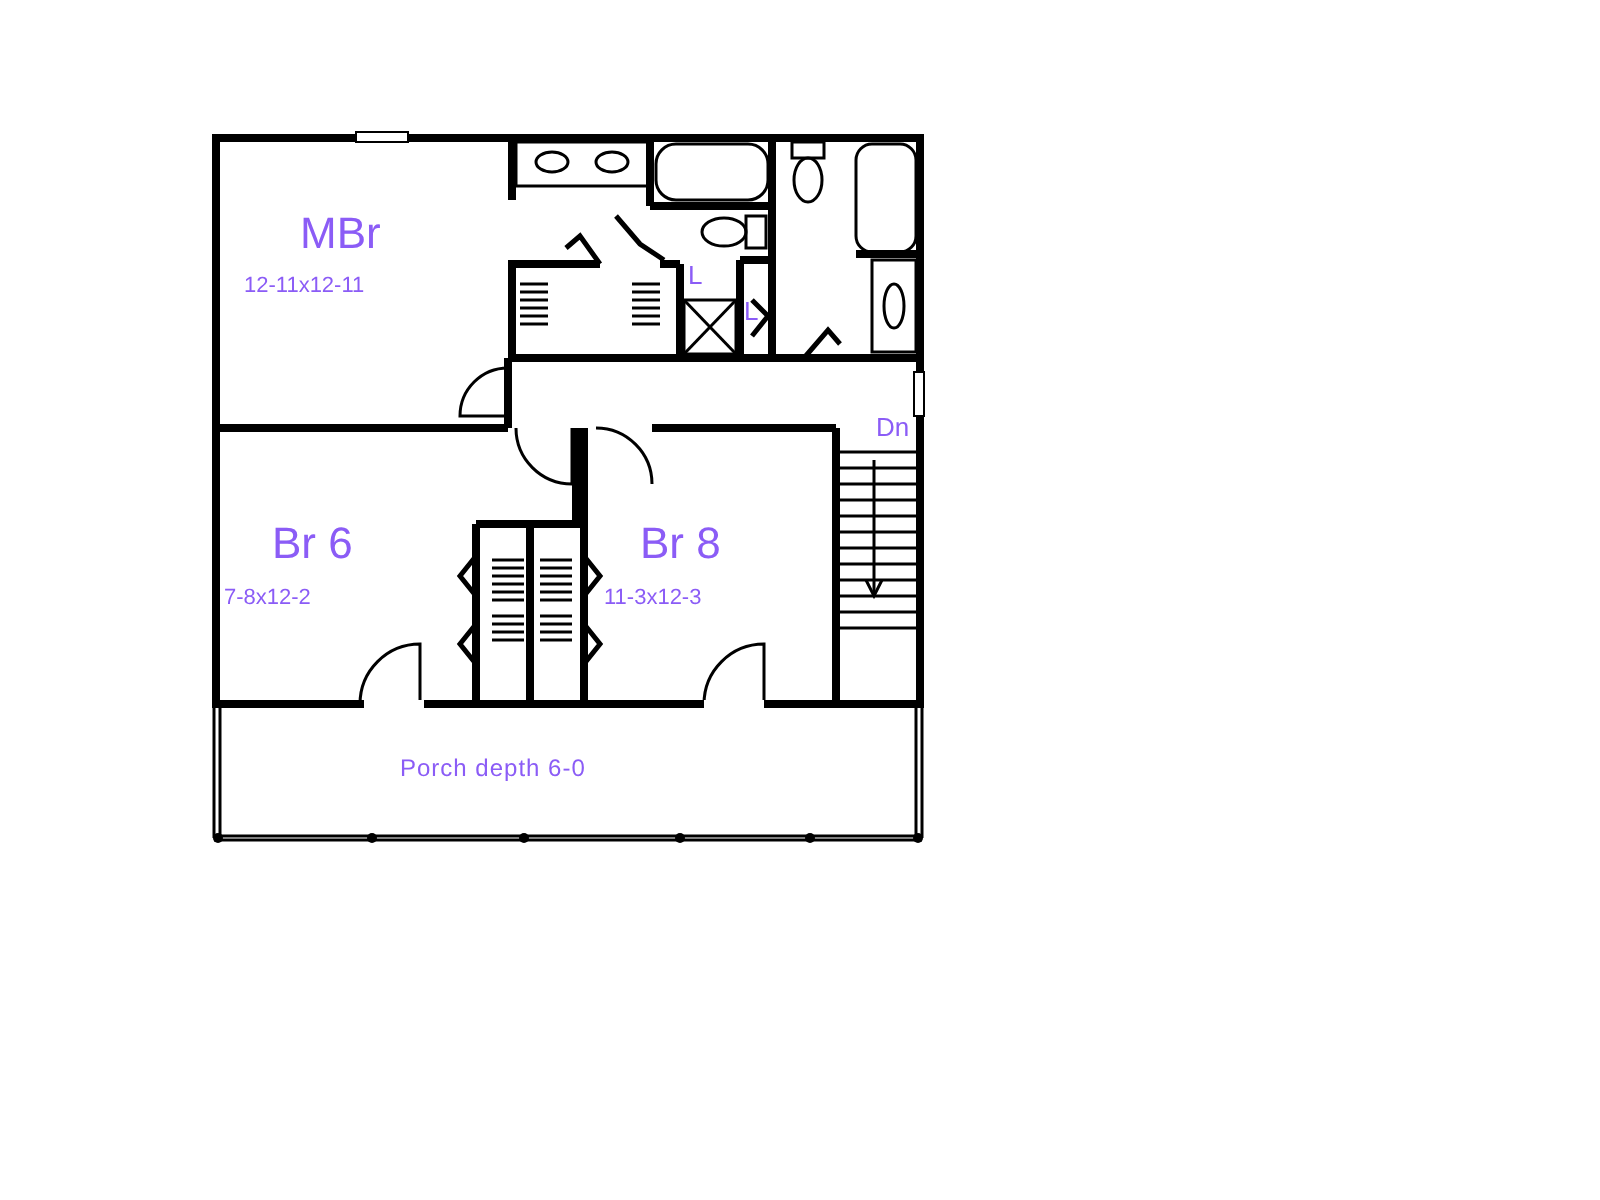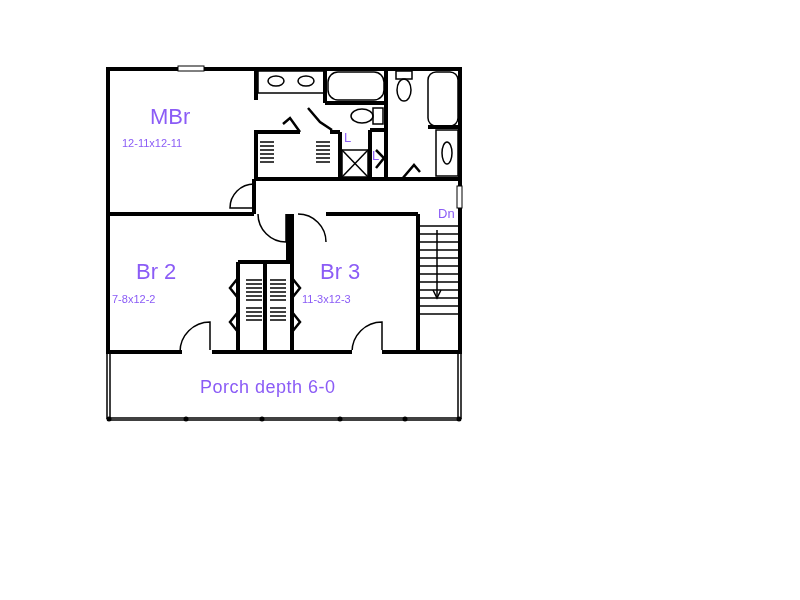--- a/index.html
+++ b/index.html
@@ -1,21 +1,21 @@
 <!DOCTYPE html>
 <html><head>
   <meta charset="utf-8">
   <style>
     html, body { margin: 0; padding: 0; background: #ffffff; }
     body { width: 800px; height: 600px; position: relative; overflow: hidden; font-family: "DejaVu Sans", sans-serif; }
     #plan { position: absolute; left: 0; top: 0; width: 800px; height: 600px; }
     .lbl { position: absolute; color: #8b5cf6; text-align: left; white-space: nowrap; font-family: Liberation Sans, sans-serif; }
     .room-name { font-size: 22px; }
     .room-dim { font-size: 11px; }
-    .porch { font-size: 18px; letter-spacing: 0.5px; }
+    .porch { font-size: 12px; letter-spacing: 0.5px; }
     .dn { font-size: 13px; }
   </style>
 </head>
 <body>
 
 <svg id="plan" viewBox="0 0 800 600" xmlns="http://www.w3.org/2000/svg">
   <g fill="none" stroke="#000">
 
     <g stroke-width="4">
       <line x1="108" y1="69" x2="460" y2="69"></line>
@@ -169,22 +169,22 @@
         <circle cx="340" cy="419" r="2.5"></circle>
       <circle cx="405" cy="419" r="2.5"></circle>
         <circle cx="459" cy="419" r="2.5"></circle>
     </g>
   </g>
 </svg>
 
 <div class="lbl room-name" style="left:150px;top:104px;width:64px;">MBr</div>
 <div class="lbl room-dim" style="left:122px;top:137px;width:120px;">12-11x12-11</div>
 
-<div class="lbl room-name" style="left:136px;top:259px;width:70px;">Br 2</div>
+<div class="lbl room-name" style="left:136px;top:259px;width:70px;">Br 6</div>
 <div class="lbl room-dim" style="left:112px;top:293px;width:116px;">7-8x12-2</div>
 
-<div class="lbl room-name" style="left:320px;top:259px;width:70px;">Br 3</div>
+<div class="lbl room-name" style="left:320px;top:259px;width:70px;">Br 8</div>
 <div class="lbl room-dim" style="left:302px;top:293px;width:112px;">11-3x12-3</div>
 
 <div class="lbl porch" style="left:200px;top:377px;width:170px;">Porch depth 6-0</div>
 <div class="lbl dn" style="left:426px;top:206px;width:26px;margin-left:12px;">Dn</div>
 <div class="lbl dn" style="left:344px;top:130px;width:12px;">L</div>
 <div class="lbl dn" style="left:372px;top:148px;width:12px;">L</div>
 
 </body></html>

